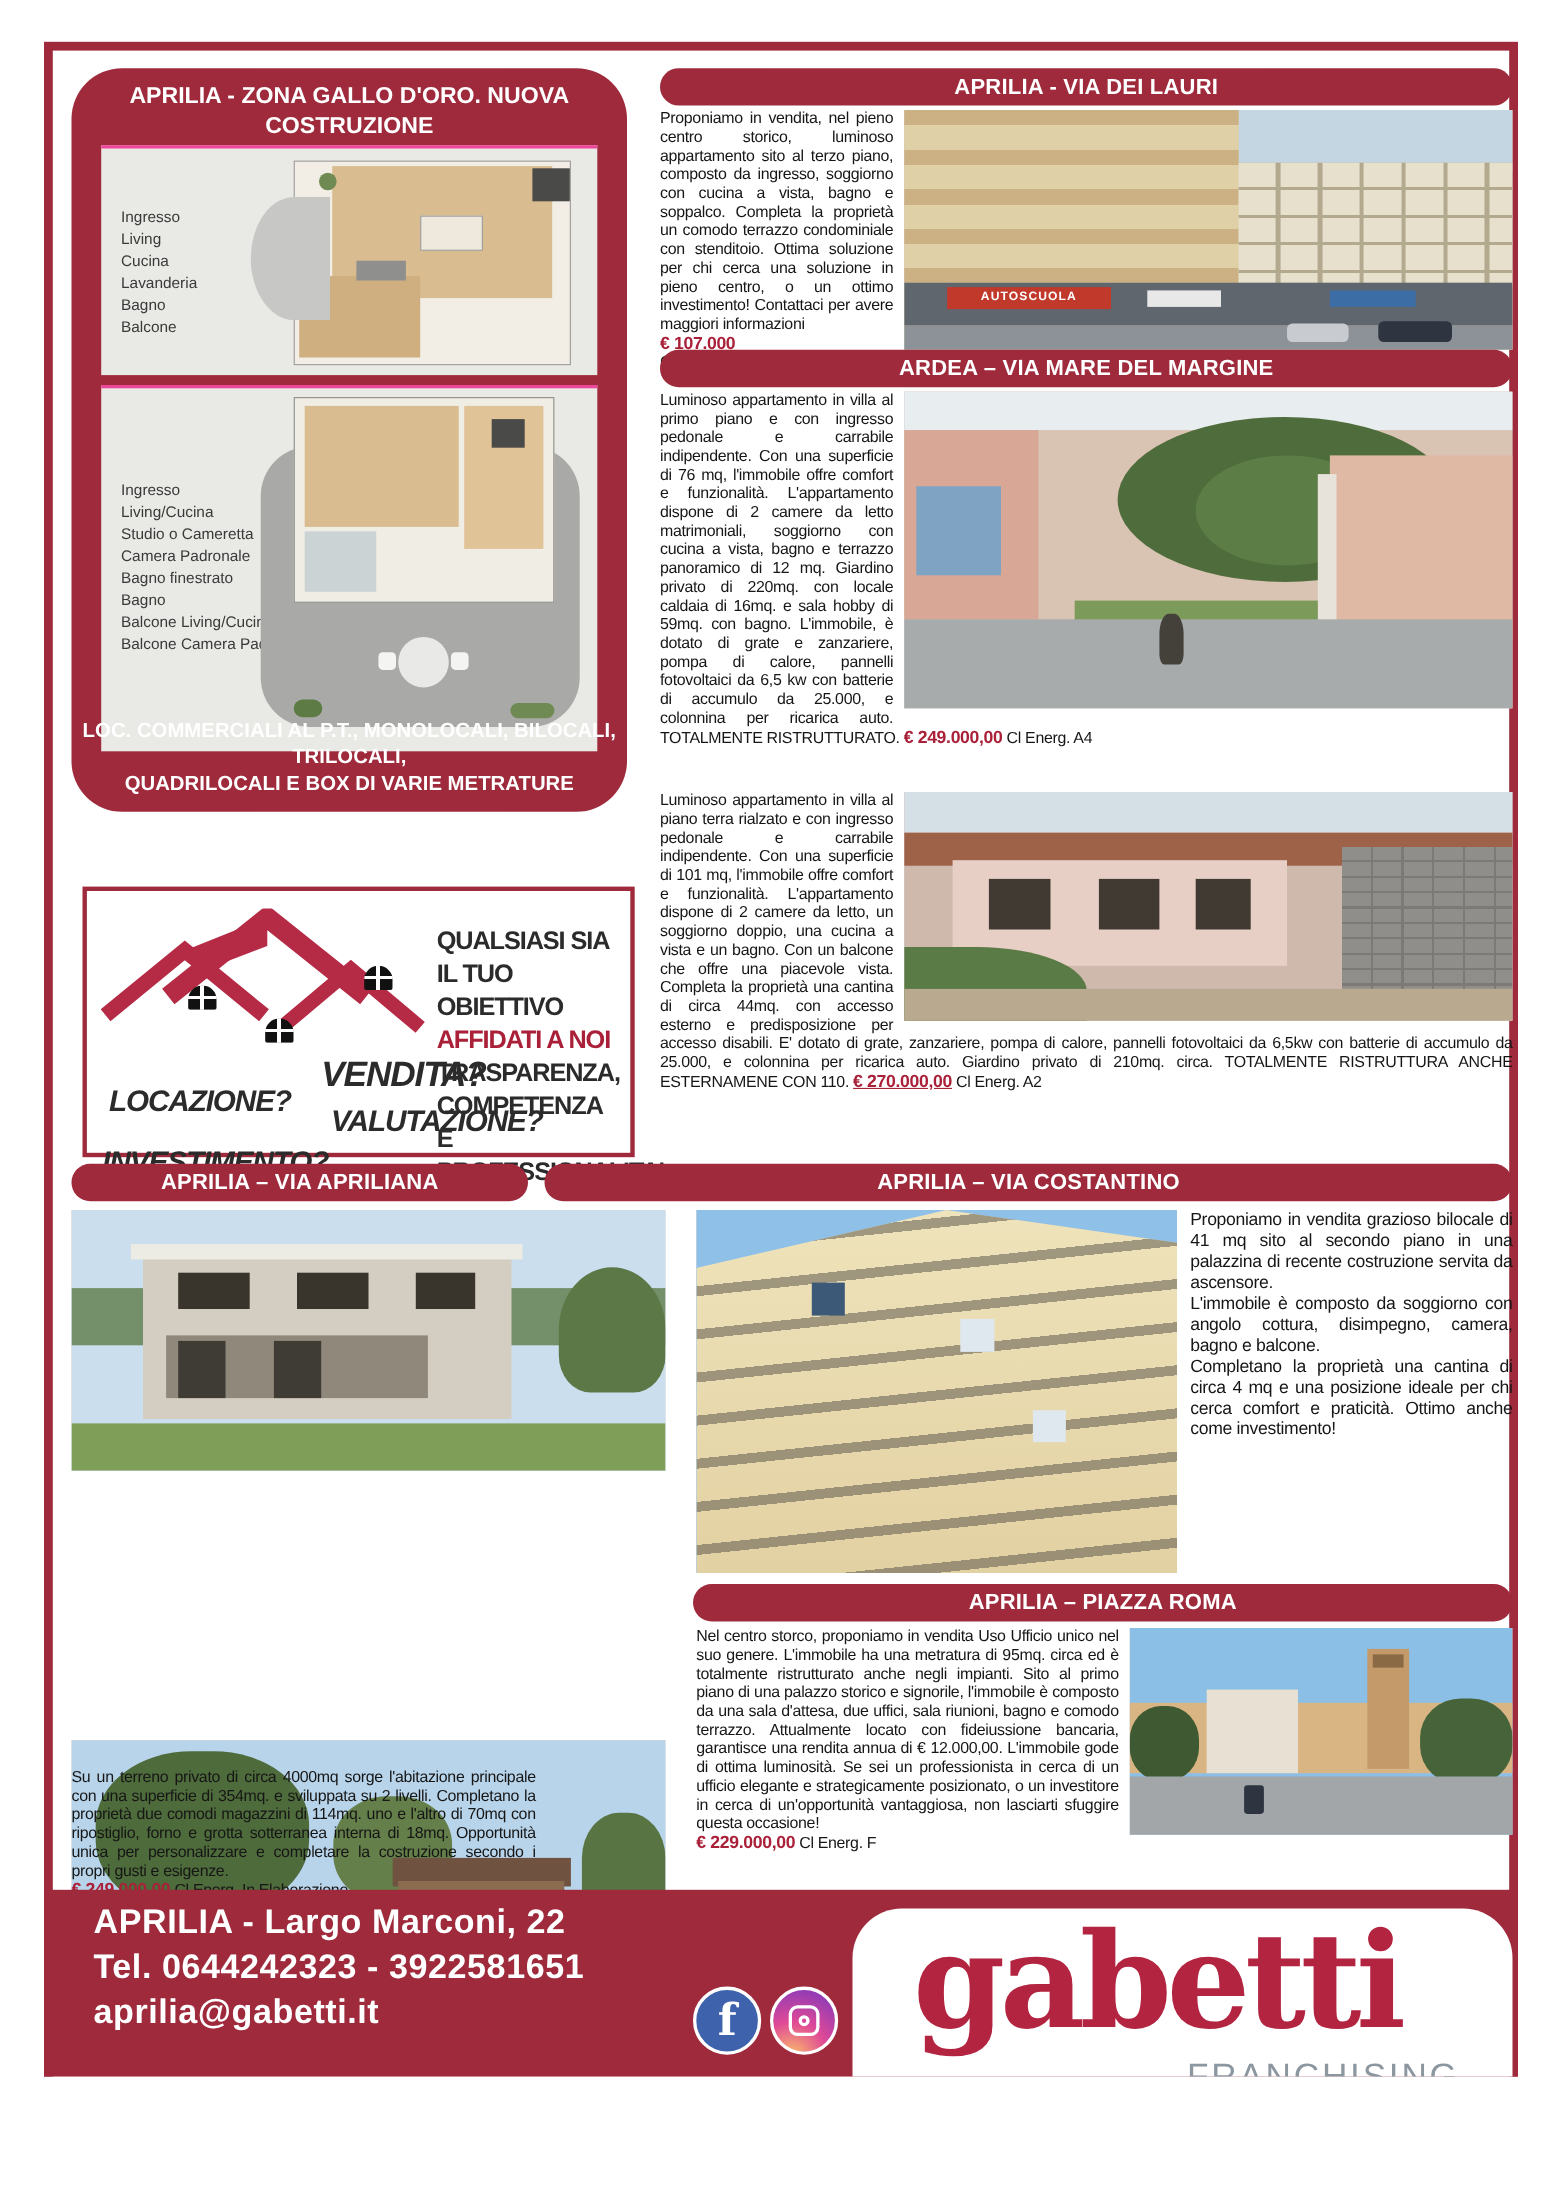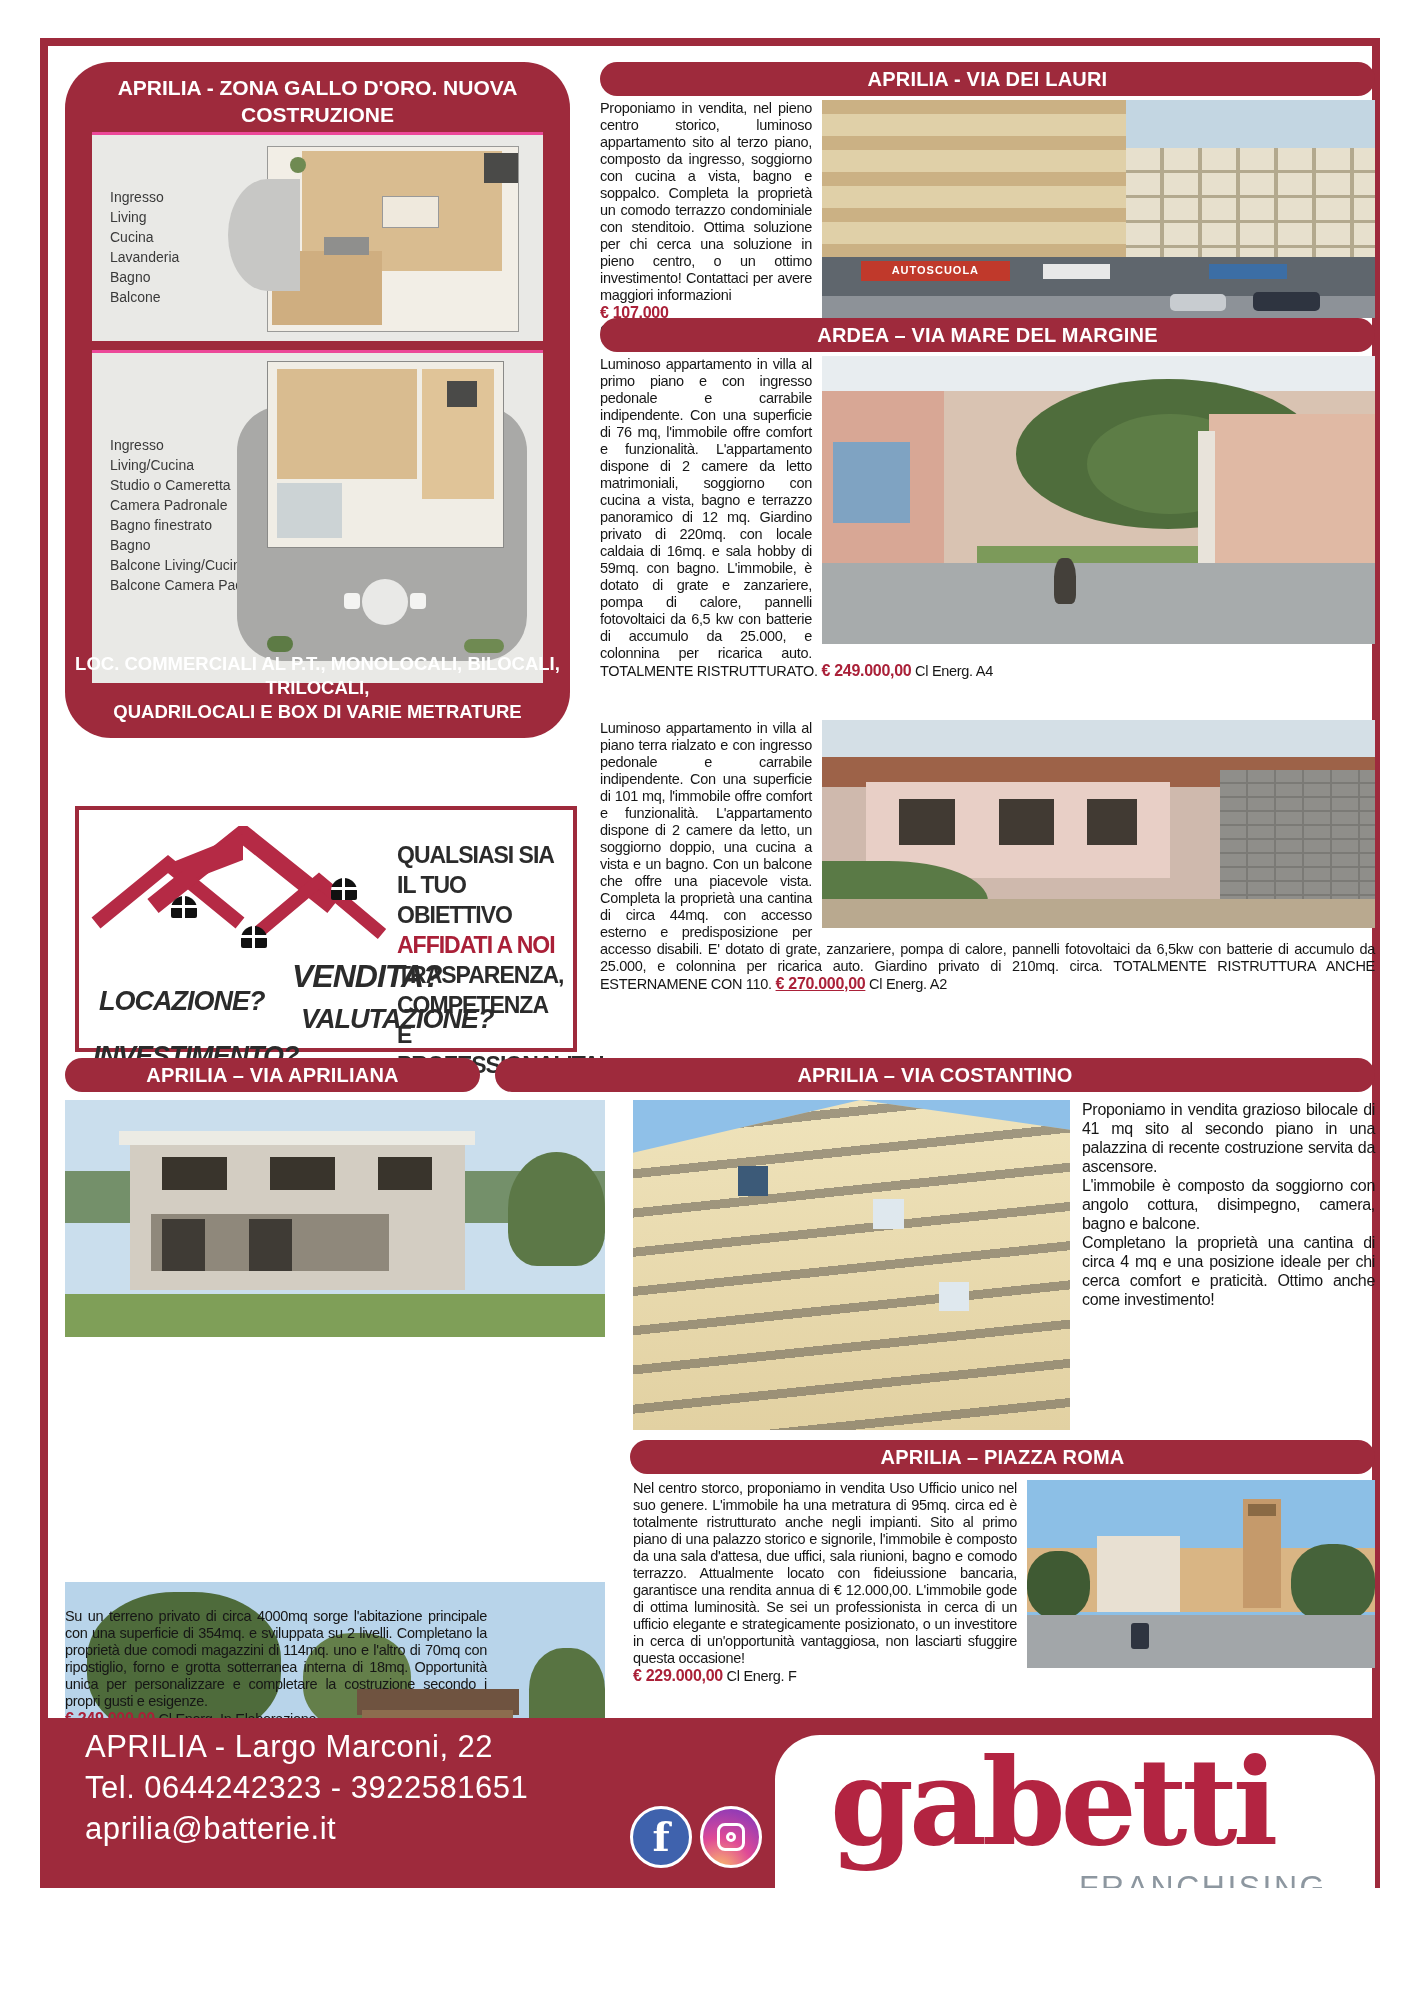--- a/index.html
+++ b/index.html
@@ -43,21 +43,21 @@
   .slogan{position:absolute;left:318px;top:30px;width:180px;font-weight:bold;
           font-size:23px;line-height:30px;letter-spacing:-1px;color:#2b2b2b;}
   .slogan .red{color:var(--red);}
   .q{position:absolute;font-style:italic;font-weight:bold;color:#2b2b2b;letter-spacing:-1px;}
   .win{position:absolute;width:26px;height:22px;border-radius:13px 13px 2px 2px;
        background-color:#111;
        background-image:linear-gradient(to right,transparent 0 11px,#fff 11px 14px,transparent 14px),
                         linear-gradient(to bottom,transparent 0 9px,#fff 9px 12px,transparent 12px);}
   
   .band{position:absolute;left:40px;top:1718px;width:1340px;height:172px;background:var(--maroon);}
-  .contact{position:absolute;left:85px;top:1726px;color:#fff;font-weight:normal;
+  .contact{position:absolute;left:85px;top:1726px;color:#fff;font-weight:bold;
            font-size:31px;line-height:41px;letter-spacing:.5px;}
   .logobox{position:absolute;left:763px;top:1735px;width:600px;height:197px;background:#fff;
            border-radius:45px;margin-left:12px;}
   .gabetti{position:absolute;left:55px;top:-8px;font-family:"DejaVu Serif",serif;font-weight:bold;
            font-size:120px;line-height:150px;color:var(--logored);letter-spacing:-5px;}
   .franchising{position:absolute;right:48px;bottom:26px;font-size:32px;letter-spacing:2.5px;
                color:#8d97a0;font-weight:normal;}
   .website{position:absolute;left:95px;top:1899px;color:var(--maroon);font-weight:bold;font-size:20px;}
   .social{position:absolute;width:62px;height:62px;border-radius:50%;border:3px solid #fff;
           box-sizing:border-box;color:#fff;text-align:center;}
@@ -300,21 +300,21 @@
       <span>Nel centro storco, proponiamo in vendita Uso Ufficio unico nel suo genere. L'immobile ha una metratura di 95mq. circa ed è totalmente ristrutturato anche negli impianti. Sito al primo piano di una palazzo storico e signorile, l'immobile è composto da una sala d'attesa, due uffici, sala riunioni, bagno e comodo terrazzo. Attualmente locato con fideiussione bancaria, garantisce una rendita annua di € 12.000,00. L'immobile gode di ottima luminosità. Se sei un professionista in cerca di un ufficio elegante e strategicamente posizionato, o un investitore in cerca di un'opportunità vantaggiosa, non lasciarti sfuggire questa occasione!</span><br>
       <span class="price" style="font-size:16px;">€ 229.000,00</span>
       <span class="energy">Cl Energ. F</span>
     </p>
   </div>
 
   <div class="band"></div>
   <div class="contact">
     <div>APRILIA - Largo Marconi, 22</div>
     <div>Tel. 0644242323 - 3922581651</div>
-    <div>aprilia@batterie.it</div>
+    <div>aprilia@gabetti.it</div>
   </div>
   <div class="social fb" style="left:630px;top:1806px;">f</div>
   <div class="social ig" style="left:700px;top:1806px;">
     <span class="frame-sq"></span>
     <span class="lens"></span>
   </div>
   <div class="logobox">
     <div class="gabetti">gabetti</div>
     <div class="franchising">FRANCHISING</div>
   </div>

